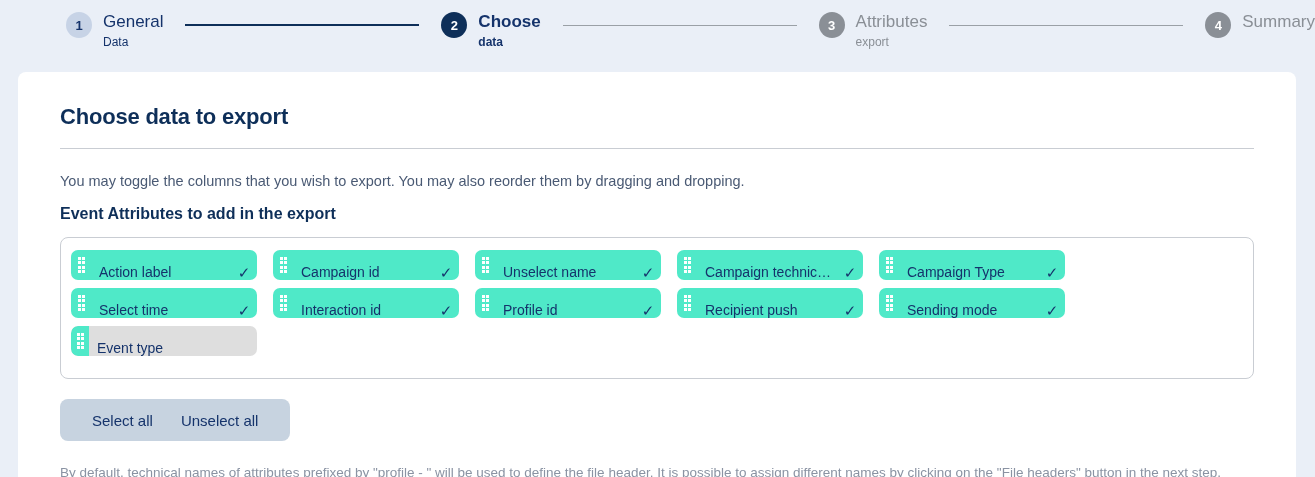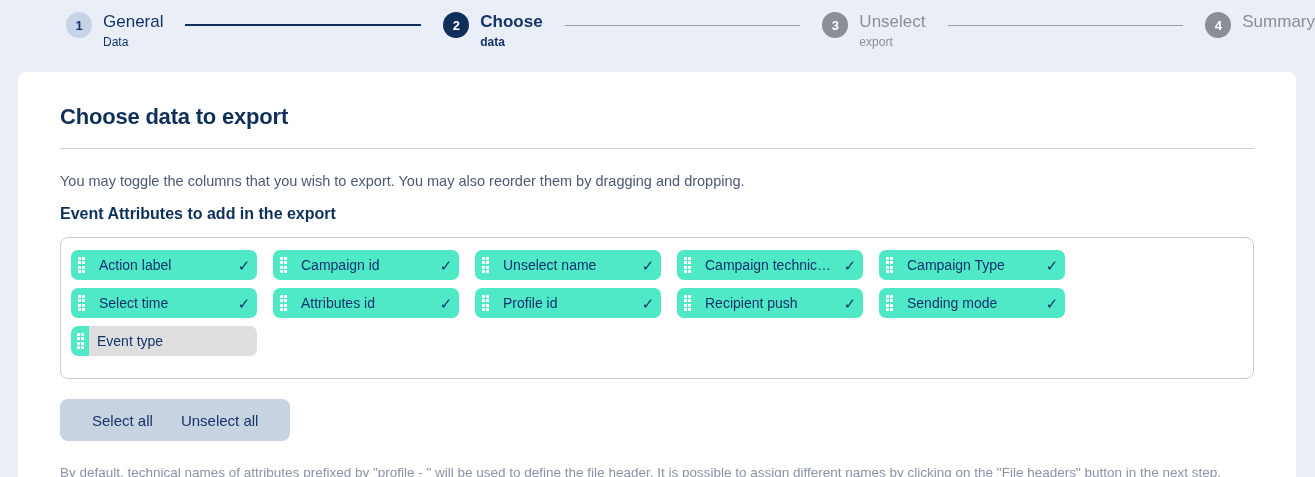--- a/index.html
+++ b/index.html
@@ -125,21 +125,21 @@
     display: flex;
     flex-wrap: wrap;
     gap: 8px 16px;
     box-sizing: border-box;
   }
   .chip {
     width: 186px;
     height: 30px;
     border-radius: 7px;
     display: flex;
-    align-items: center;
+    align-items: flex-end;
     box-sizing: border-box;
     overflow: hidden;
     cursor: pointer;
     flex: none;
   }
   .chip.selected { background: #4fe9c8; }
   .chip.unselected { background: #dedede; }
   .grip {
     width: 20px;
     height: 100%;
@@ -228,21 +228,21 @@
         <div class="step-title">Choose</div>
         <div class="step-sub">data</div>
       </div>
     </div>
     <div class="conn-wrap">
       <div class="connector todo"></div>
     </div>
     <div class="step s3">
       <div class="step-badge future">3</div>
       <div class="step-text">
-        <div class="step-title">Unselect</div>
+        <div class="step-title">Attributes</div>
         <div class="step-sub">export</div>
       </div>
     </div>
     <div class="conn-wrap">
       <div class="connector todo"></div>
     </div>
     <div class="step s4">
       <div class="step-badge future">4</div>
       <div class="step-text">
         <div class="step-title">Summary</div>
@@ -360,21 +360,21 @@
             <i></i>
             <i></i>
             <i></i>
             <i></i>
             <i></i>
             <i></i>
             <i></i>
             <i></i>
           </div>
         </div>
-        <div class="chip-label">Attributes id</div>
+        <div class="chip-label">Interaction id</div>
         <div class="chip-check">✓</div>
       </div>
       <div class="chip selected">
         <div class="grip">
           <div class="grip-dots">
             <i></i>
             <i></i>
             <i></i>
             <i></i>
             <i></i>

